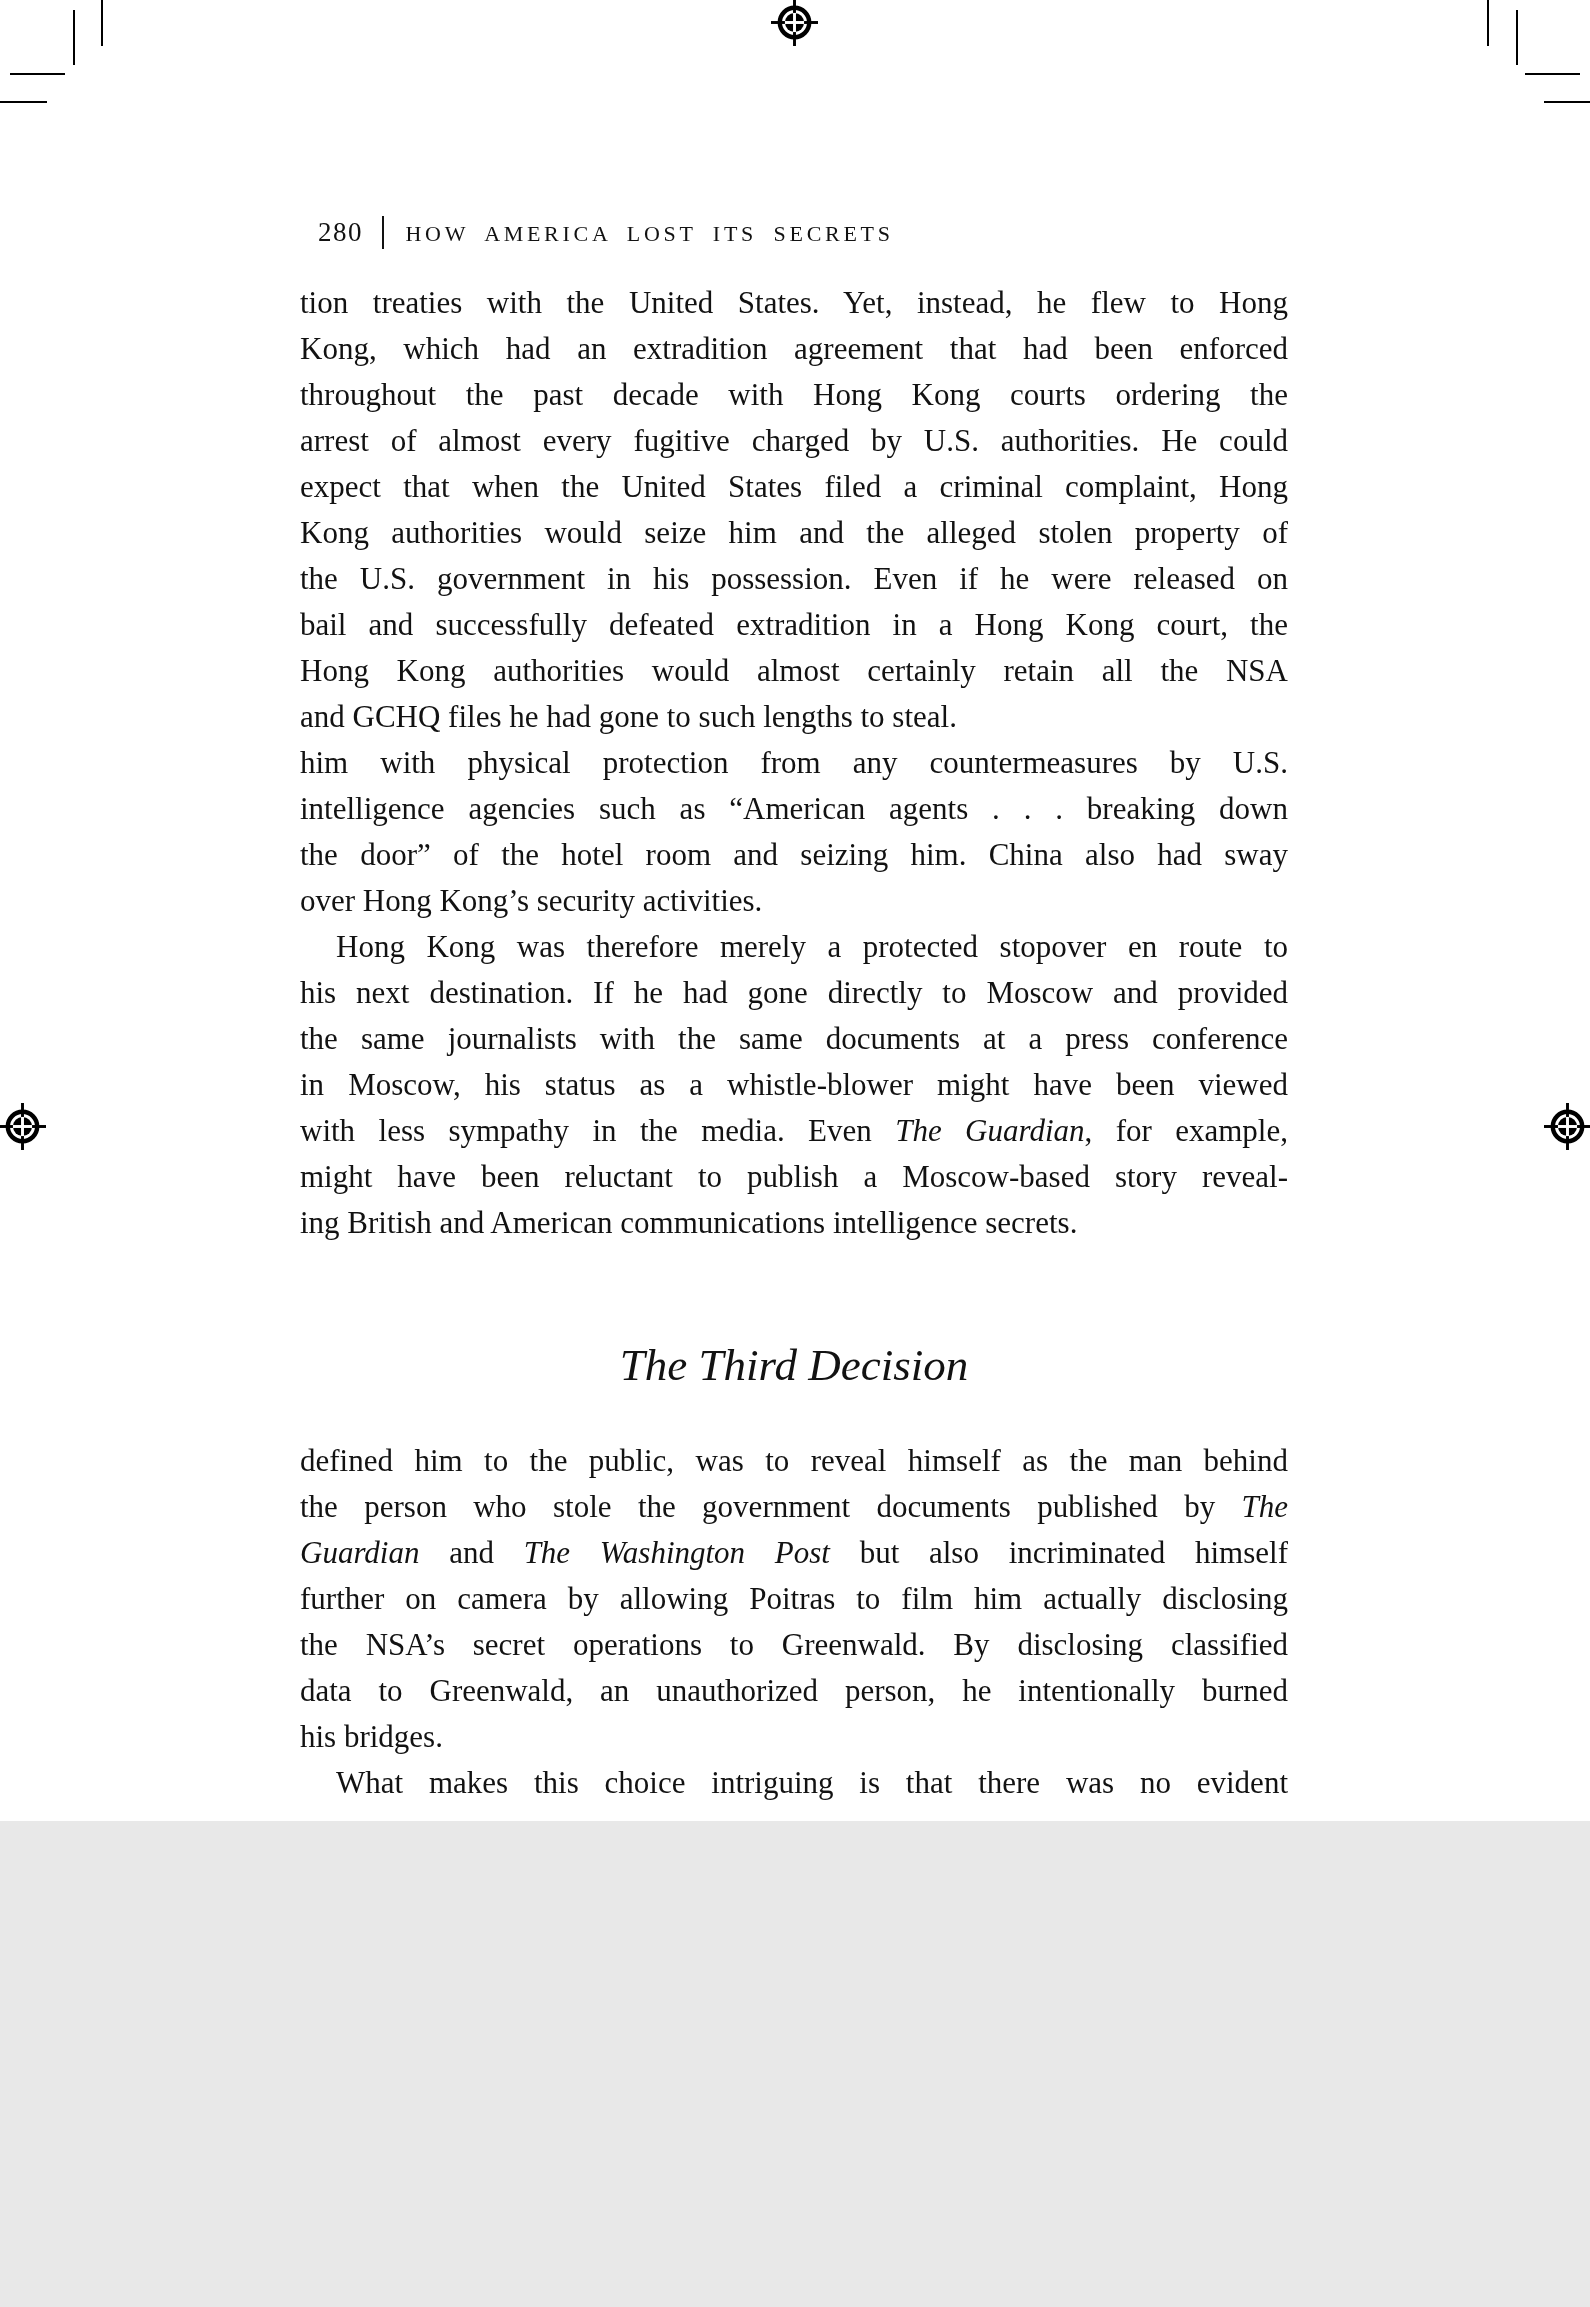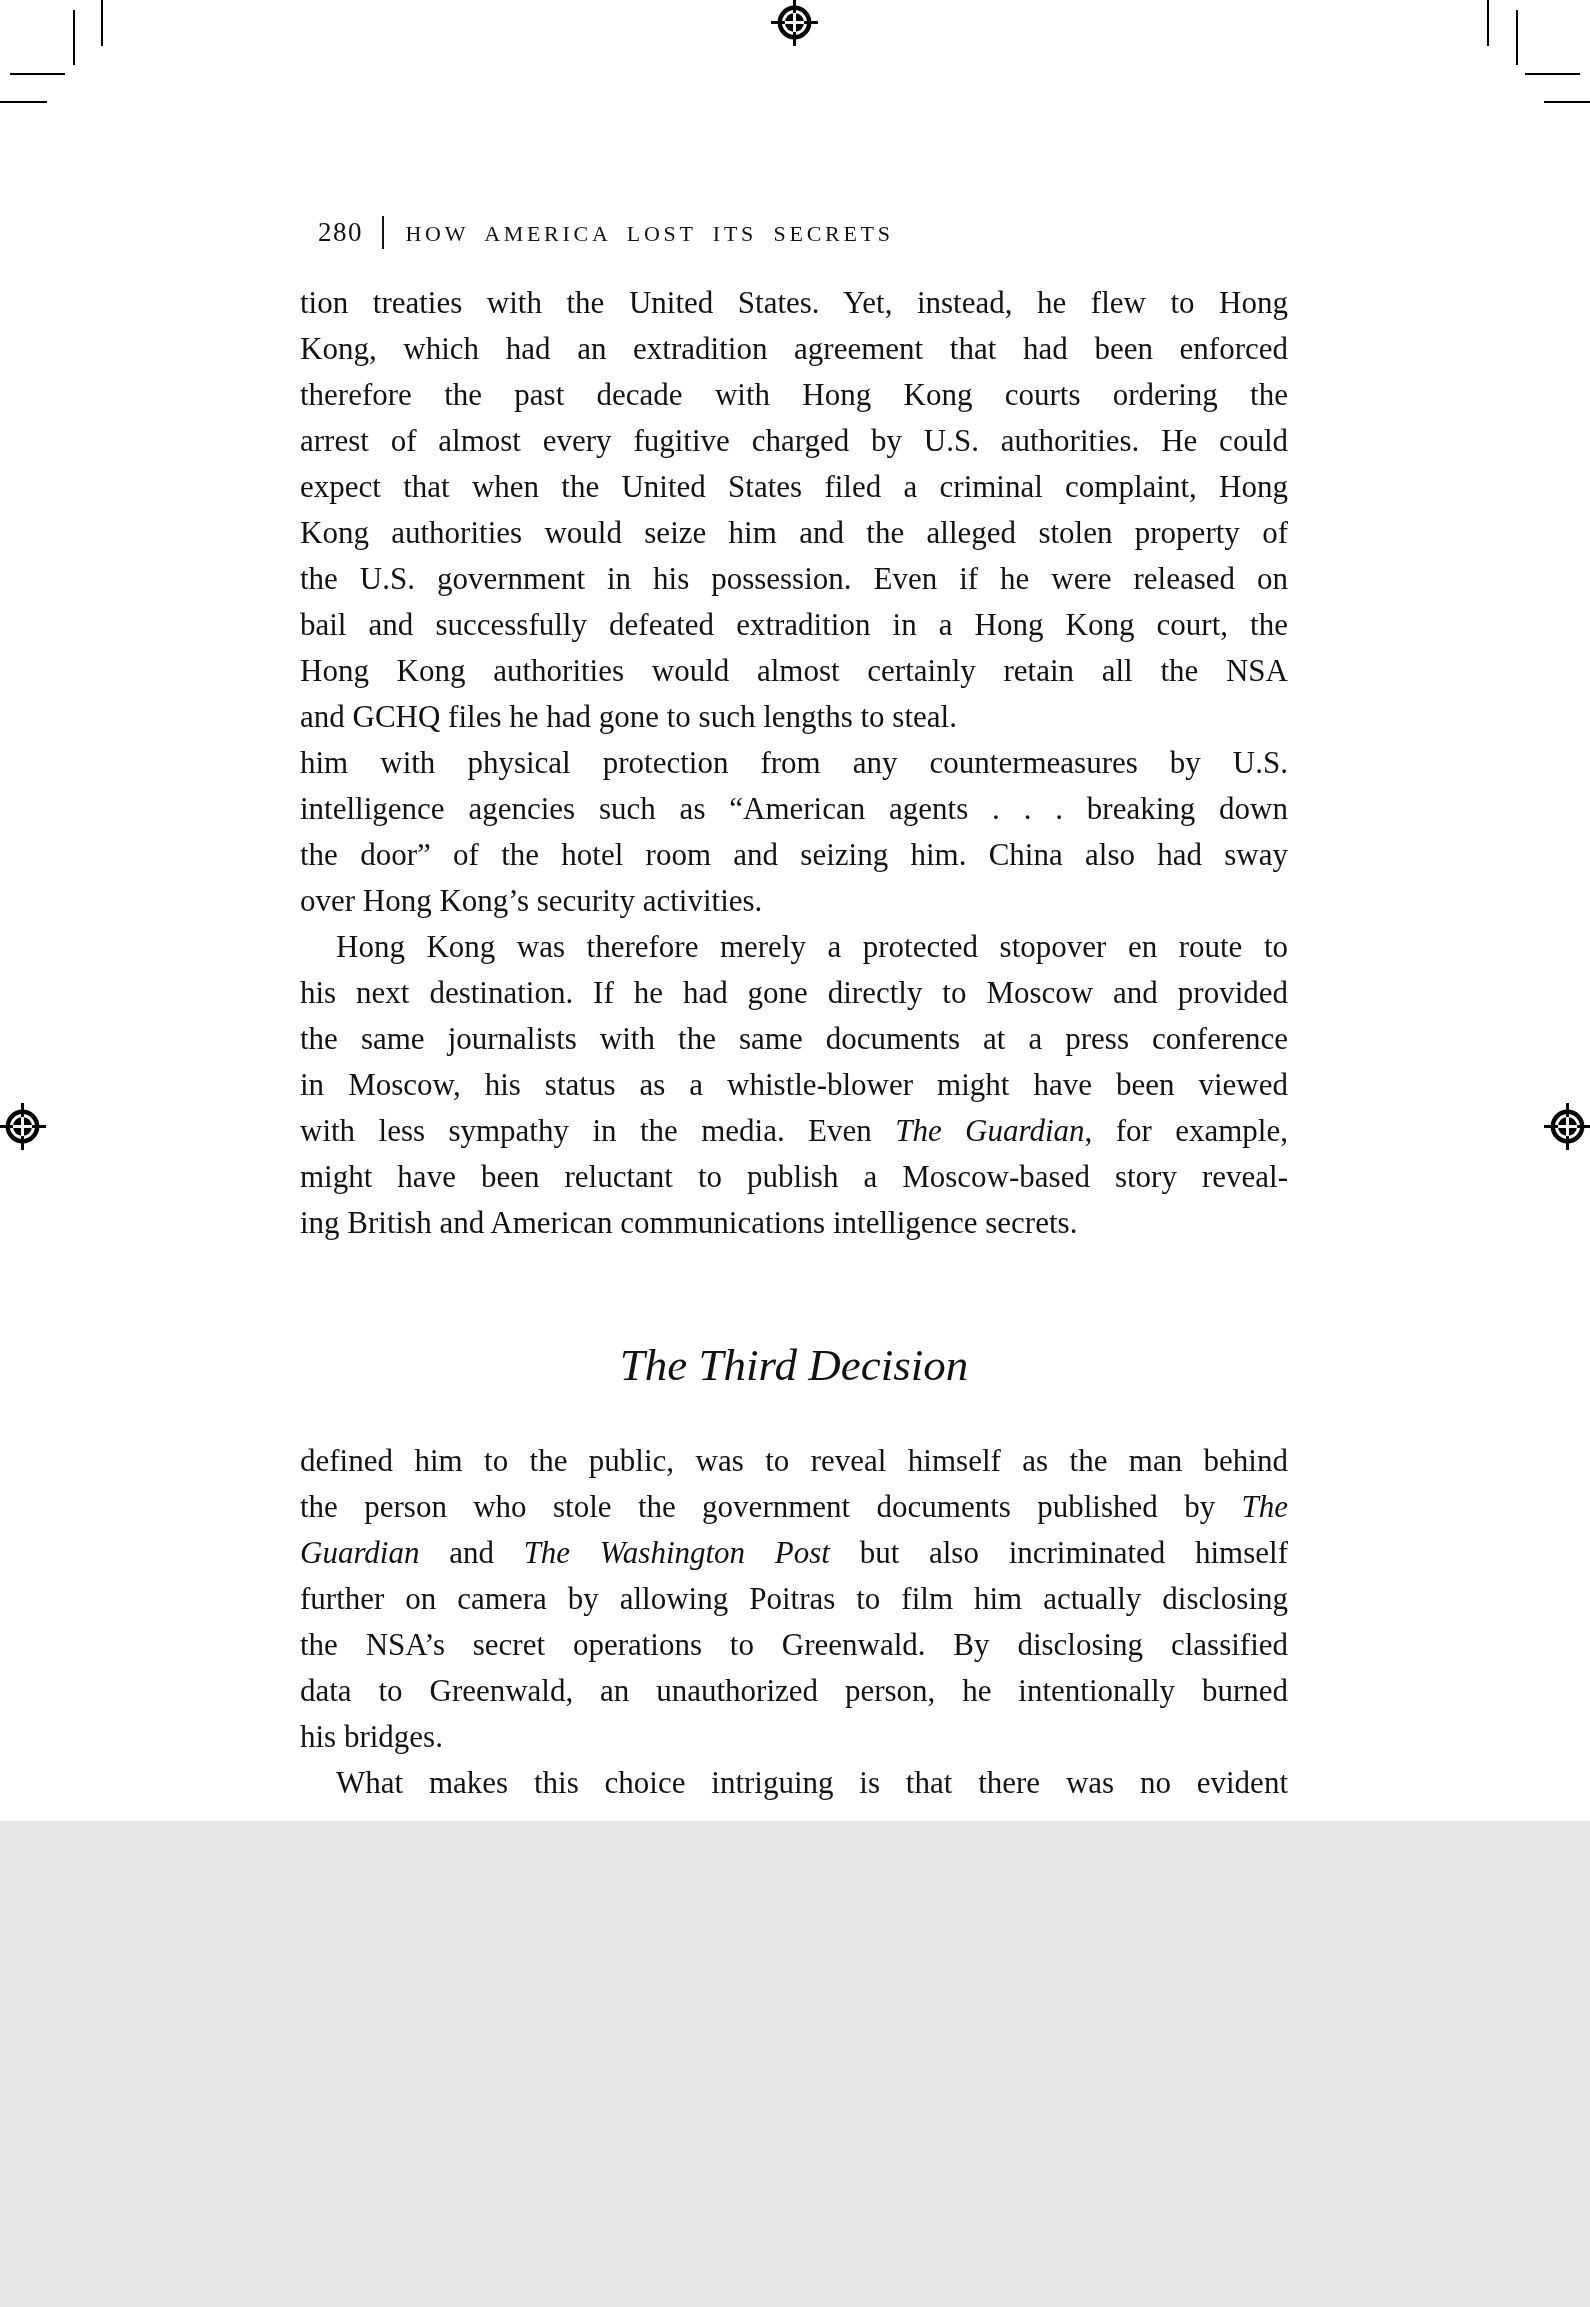--- a/index.html
+++ b/index.html
@@ -187,21 +187,21 @@
 
   <div class="running-header">
     <span class="folio">280</span>
     <span class="header-divider"></span>
     <span class="book-title">HOW AMERICA LOST ITS SECRETS</span>
   </div>
 
   <div class="text-block">
       <div class="line"><span>tion treaties with the United States. Yet, instead, he flew to Hong</span></div>
       <div class="line"><span>Kong, which had an extradition agreement that had been enforced</span></div>
-      <div class="line"><span>therefore the past decade with Hong Kong courts ordering the</span></div>
+      <div class="line"><span>throughout the past decade with Hong Kong courts ordering the</span></div>
       <div class="line"><span>arrest of almost every fugitive charged by U.S. authorities. He could</span></div>
       <div class="line"><span>expect that when the United States filed a criminal complaint, Hong</span></div>
       <div class="line"><span>Kong authorities would seize him and the alleged stolen property of</span></div>
       <div class="line"><span>the U.S. government in his possession. Even if he were released on</span></div>
       <div class="line"><span>bail and successfully defeated extradition in a Hong Kong court, the</span></div>
       <div class="line"><span>Hong Kong authorities would almost certainly retain all the NSA</span></div>
       <div class="line para-last"><span>and GCHQ files he had gone to such lengths to steal.</span></div>
       <div class="line"><span>him with physical protection from any countermeasures by U.S.</span></div>
       <div class="line"><span>intelligence agencies such as “American agents . . . breaking down</span></div>
       <div class="line"><span>the door” of the hotel room and seizing him. China also had sway</span></div>

